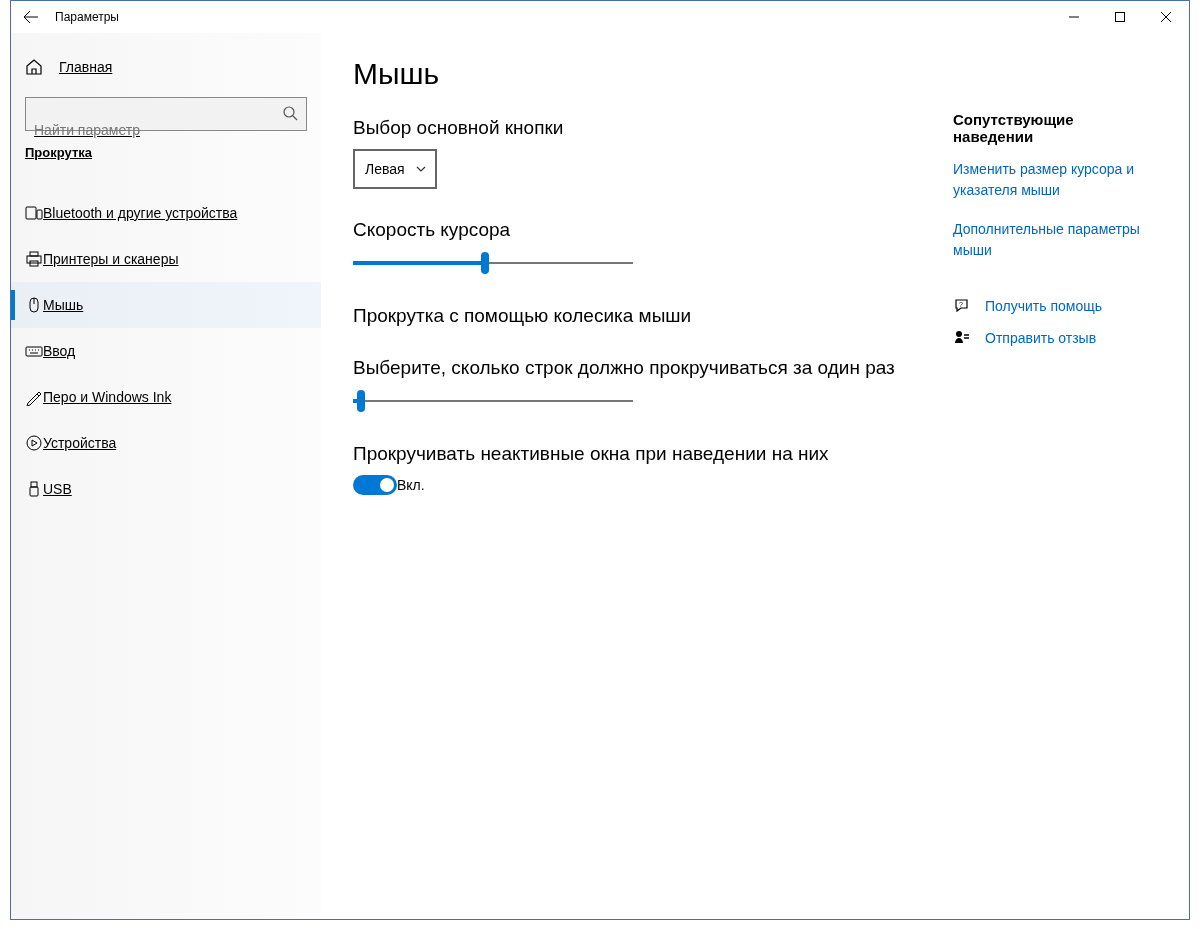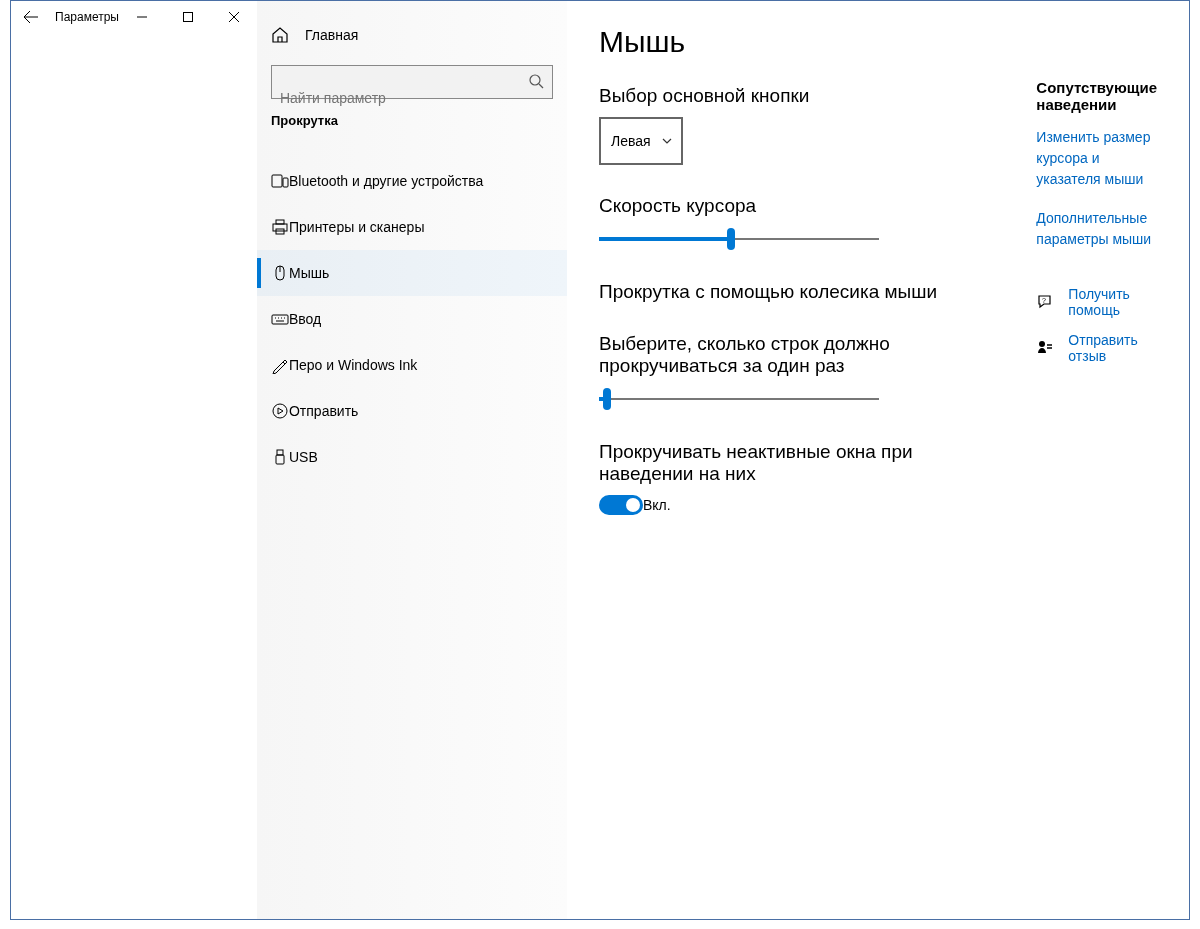--- a/index.html
+++ b/index.html
@@ -12,21 +12,21 @@
     overflow: hidden;
   }
   .window {
     position: absolute;
     top: 0; left: 10px;
     width: 1180px;
     height: 920px;
     border: 1px solid #4a6fa5;
     background: #fff;
     display: flex;
-    flex-direction: row;
+    flex-direction: column;
   }
   
   .titlebar {
     height: 32px;
     display: flex;
     align-items: center;
     background: #fff;
     font-size: 12px;
   }
   .titlebar .back {
@@ -47,20 +47,21 @@
     overflow: hidden;
   }
 
   
   .sidebar {
     width: 310px;
     background: linear-gradient(to right, #f6f6f6 0%, #fcfcfc 100%);
     padding-top: 14px;
     display: flex;
     flex-direction: column;
+    text-decoration: underline;
   }
   .home-row {
     display: flex;
     align-items: center;
     height: 40px;
     padding: 0 14px;
     gap: 16px;
     font-size: 14px;
   }
   .home-row .icon-slot { width: 18px; display:flex; justify-content:center; }
@@ -120,21 +121,21 @@
     font-size: 30px;
     margin-bottom: 26px;
   }
   .field-label {
     font-size: 19px;
     margin-bottom: 10px;
   }
   .dropdown {
     display: inline-flex;
     align-items: center;
-    height: 48px;
+    height: 40px;
     border: 2px solid #666;
     padding: 0 8px 0 10px;
     font-size: 14px;
     gap: 10px;
     background: #fff;
   }
   .dropdown .chev { display:flex; }
   .section { margin-bottom: 30px; }
 
   
@@ -306,21 +307,21 @@
           </span>
           <span>Перо и Windows Ink</span>
         </div>
         <div class="nav-item">
           <span class="icon-slot">
             <svg width="18" height="18" viewBox="0 0 18 18">
                 <circle cx="9" cy="9" r="7" stroke="#000" fill="none"></circle>
                 <path d="M7 6l5 3-5 3z" stroke="#000" fill="none"></path>
               </svg>
           </span>
-          <span>Отправить</span>
+          <span>Устройства</span>
         </div>
         <div class="nav-item">
           <span class="icon-slot">
             <svg width="18" height="18" viewBox="0 0 18 18">
                 <rect x="6" y="2" width="6" height="5" stroke="#000" fill="none"></rect>
                 <rect x="5" y="7" width="8" height="9" rx="1" stroke="#000" fill="none"></rect>
               </svg>
           </span>
           <span>USB</span>
         </div>

